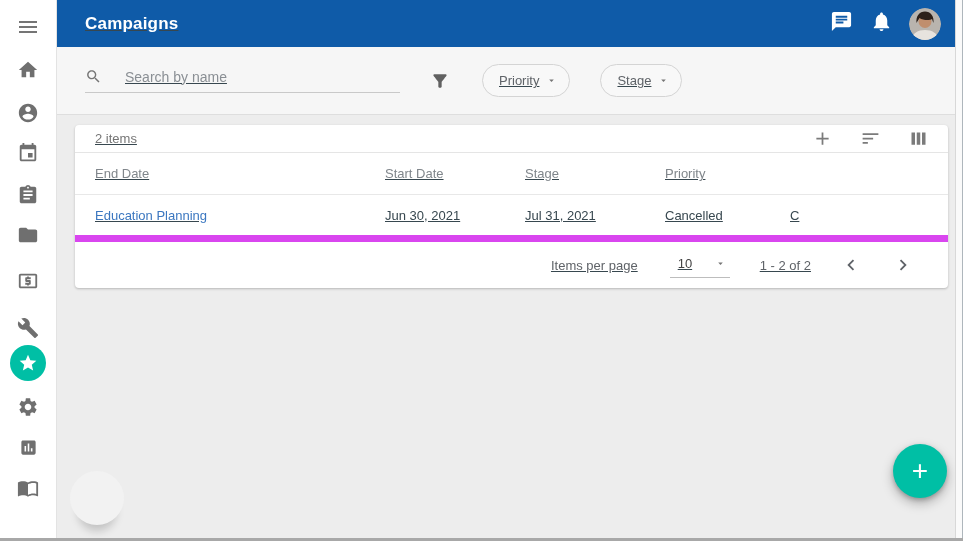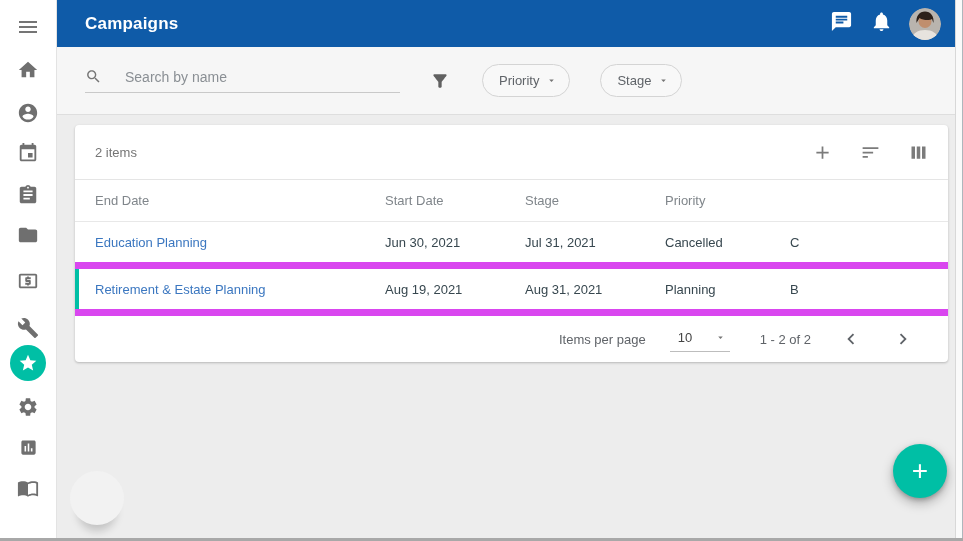--- a/index.html
+++ b/index.html
@@ -23,21 +23,21 @@
   .side-icon svg { width: 22px; height: 22px; fill: #6f6f6f; }
   .side-icon.hamburger svg { width: 24px; height: 24px; fill: #757575; }
   .side-active {
     position: absolute; left: 50%; transform: translateX(-50%);
     width: 36px; height: 36px; border-radius: 50%;
     background: var(--accent, #00bfa5);
     display: flex; align-items: center; justify-content: center; cursor: pointer;
   }
   .side-active svg { width: 20px; height: 20px; fill: #ffffff; }
   
-  .main { position: absolute; left: 57px; top: 0; right: 8px; bottom: 3px; }
+  .main { position: absolute; left: 57px; top: 0; right: 8px; bottom: 3px; text-decoration: underline; }
   .appbar {
     height: 47px; background: var(--header-bg, #0f5ba8);
     display: flex; align-items: center; padding: 0 12px 0 28px;
   }
   .appbar .title { flex: 1; color: #ffffff; font-size: 17px; font-weight: bold; letter-spacing: .2px; }
   .appbar-icon { width: 40px; height: 40px; display: flex; align-items: center; justify-content: center; cursor: pointer; }
   .appbar-icon svg { width: 23px; height: 23px; fill: #ffffff; }
   .avatar { width: 32px; height: 32px; border-radius: 50%; overflow: hidden; margin-left: 8px; margin-right: 2px; cursor: pointer; flex: none; }
   .avatar svg { width: 32px; height: 32px; display: block; }
   
@@ -63,21 +63,21 @@
     display: flex; align-items: center; gap: 7px;
     color: #5f6368; font-size: 13px; cursor: pointer; background: #f8f8f8;
   }
   .chip svg { width: 11px; height: 11px; fill: #757575; }
   
   .card {
     margin: 10px 7px 0 18px; background: #ffffff; border-radius: 4px;
     box-shadow: 0 1px 3px rgba(0,0,0,.14), 0 1px 2px rgba(0,0,0,.10);
   }
   .card-head {
-    height: 55px; display: flex; align-items: center;
+    height: 28px; display: flex; align-items: center;
     padding: 0 16px 0 20px; border-bottom: 1px solid #e5e5e5;
   }
   .items-count { color: #757575; font-size: 13px; flex: 1; }
   .tool-btn { width: 28px; height: 28px; margin-left: 20px; display: flex; align-items: center; justify-content: center; cursor: pointer; }
   .tool-btn svg { width: 21px; height: 21px; fill: #7b7b7b; }
   .trow {
     display: grid; grid-template-columns: 290px 140px 140px 125px 1fr;
     align-items: center; padding: 0 20px; font-size: 13px;
   }
   .thead { height: 42px; border-bottom: 1px solid #e8e8e8; color: #80868b; }
@@ -87,21 +87,21 @@
   .row:last-of-type { border-bottom: 1px solid #ededed; }
   .row.highlighted { box-shadow: inset 4px 0 0 var(--accent, #00bfa5); }
   .row a { color: var(--link, #3b77c0); text-decoration: none; cursor: pointer; }
   .row .cell { color: #37474f; }
   
   .pagination {
     height: 46px; display: flex; align-items: center; justify-content: flex-end;
     padding-right: 33px; color: #5f6368; font-size: 13px;
   }
   .pg-select {
-    margin-left: 24px; width: 60px; display: flex; align-items: center; justify-content: space-between;
+    margin-left: 32px; width: 60px; display: flex; align-items: center; justify-content: space-between;
     border-bottom: 1px solid #bdbdbd; padding: 3px 4px 6px 8px; cursor: pointer; color: #444;
   }
   .pg-select svg { width: 11px; height: 11px; fill: #757575; }
   .pg-range { margin-left: 30px; }
   .pg-btn { width: 24px; height: 24px; margin-left: 28px; display: flex; align-items: center; justify-content: center; cursor: pointer; }
   .pg-btn svg { width: 22px; height: 22px; fill: #5f6368; }
   
   .fab {
     position: absolute; right: 16px; bottom: 43px; width: 54px; height: 54px;
     border-radius: 50%; background: var(--accent, #00bfa5); border: none; cursor: pointer;
@@ -273,27 +273,20 @@
     </div>
 
     <div class="trow row">
       <div><a>Education Planning</a></div>
       <div class="cell">Jun 30, 2021</div>
       <div class="cell">Jul 31, 2021</div>
       <div class="cell">Cancelled</div>
       <div class="cell">C</div>
     </div>
 
-    <div class="trow row highlighted">
-      <div><a>Retirement &amp; Estate Planning</a></div>
-      <div class="cell">Aug 19, 2021</div>
-      <div class="cell">Aug 31, 2021</div>
-      <div class="cell">Planning</div>
-      <div class="cell">B</div>
-    </div>
 
     <div class="pagination">
       <span>Items per page</span>
       <div class="pg-select">
         <span>10</span>
         <svg viewBox="0 0 24 24">
             <path d="M7 10l5 5 5-5z"></path>
           </svg>
       </div>
       <span class="pg-range">1 - 2 of 2</span>

